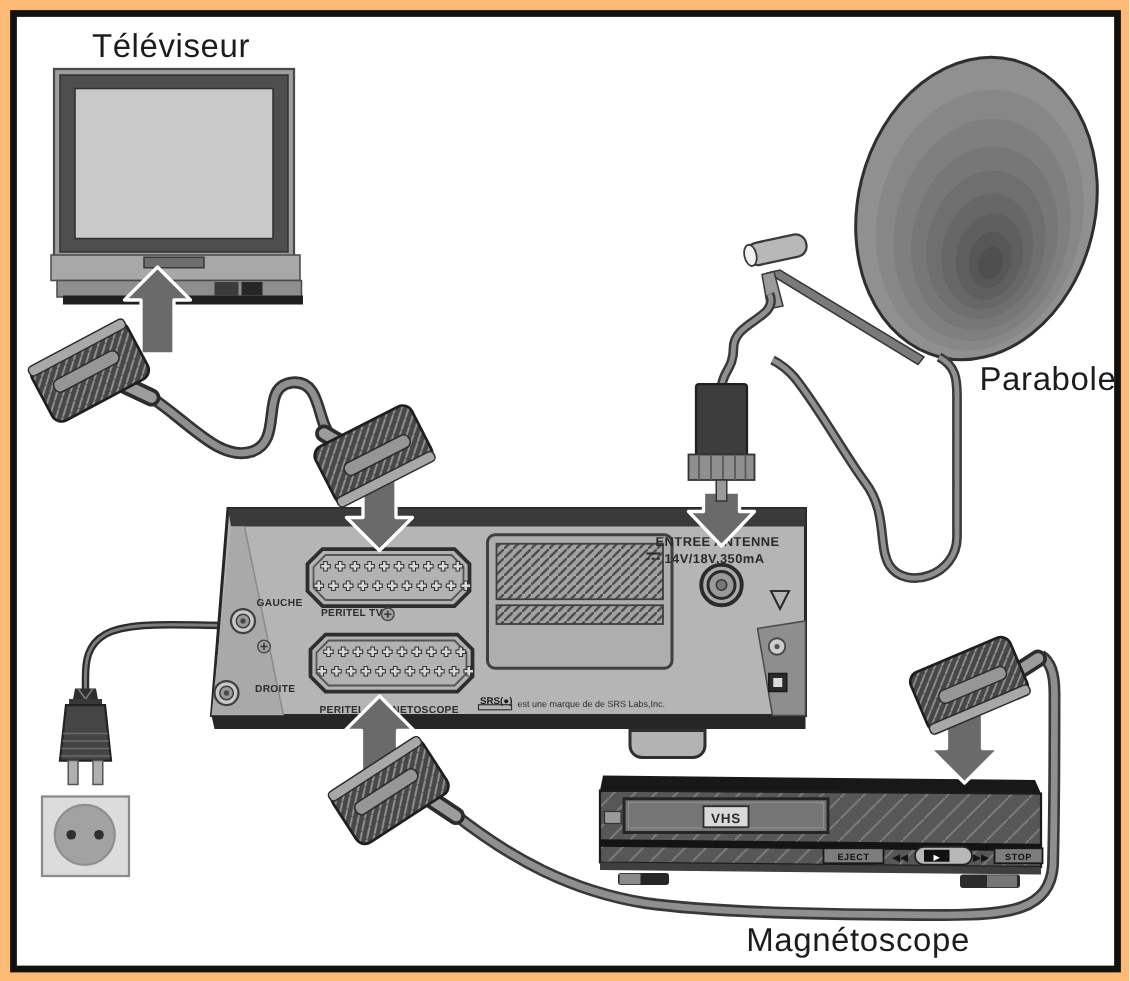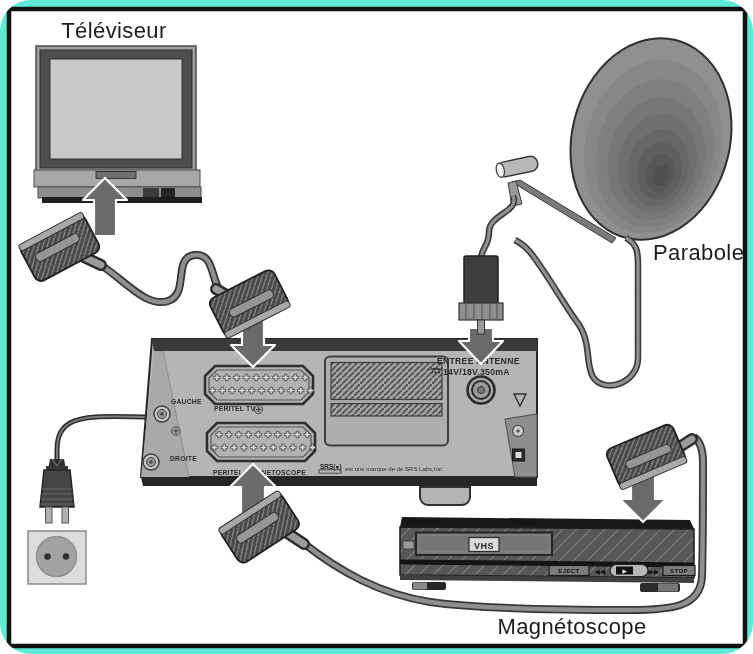--- a/index.html
+++ b/index.html
@@ -1,17 +1,17 @@
 <!DOCTYPE html>
 <html><head>
 <meta charset="utf-8">
 <style>
   html,body{margin:0;padding:0;background:#fff;}
-  .stage{position:relative;width:753px;height:654px;background:#5eead4;overflow:hidden;
-         font-family:"Liberation Sans",sans-serif;border-radius:31px;}
+  .stage{position:relative;width:753px;height:654px;background:#fdba74;overflow:hidden;
+         font-family:"Liberation Sans",sans-serif;}
   svg{display:block}
   text{font-family:"Liberation Sans",sans-serif;}
   .caption{font-size:22px;fill:#1c1c1c;letter-spacing:.4px;}
   .panel-lbl{font-size:6.8px;font-weight:700;fill:#2e2e2e;letter-spacing:.2px;}
   .ant-lbl{font-size:8.6px;font-weight:700;fill:#2a2a2a;letter-spacing:.3px;}
   .srs{font-size:6px;fill:#2e2e2e;}
   .srs-logo{font-size:6.5px;font-weight:700;fill:#1e1e1e;}
   .vcr-btn{font-size:6px;font-weight:700;fill:#121212;letter-spacing:.4px;}
   .vcr-tr{font-size:7px;fill:#151515;}
   .vhs{font-size:9px;font-weight:700;fill:#2b2b2b;letter-spacing:.5px;}

